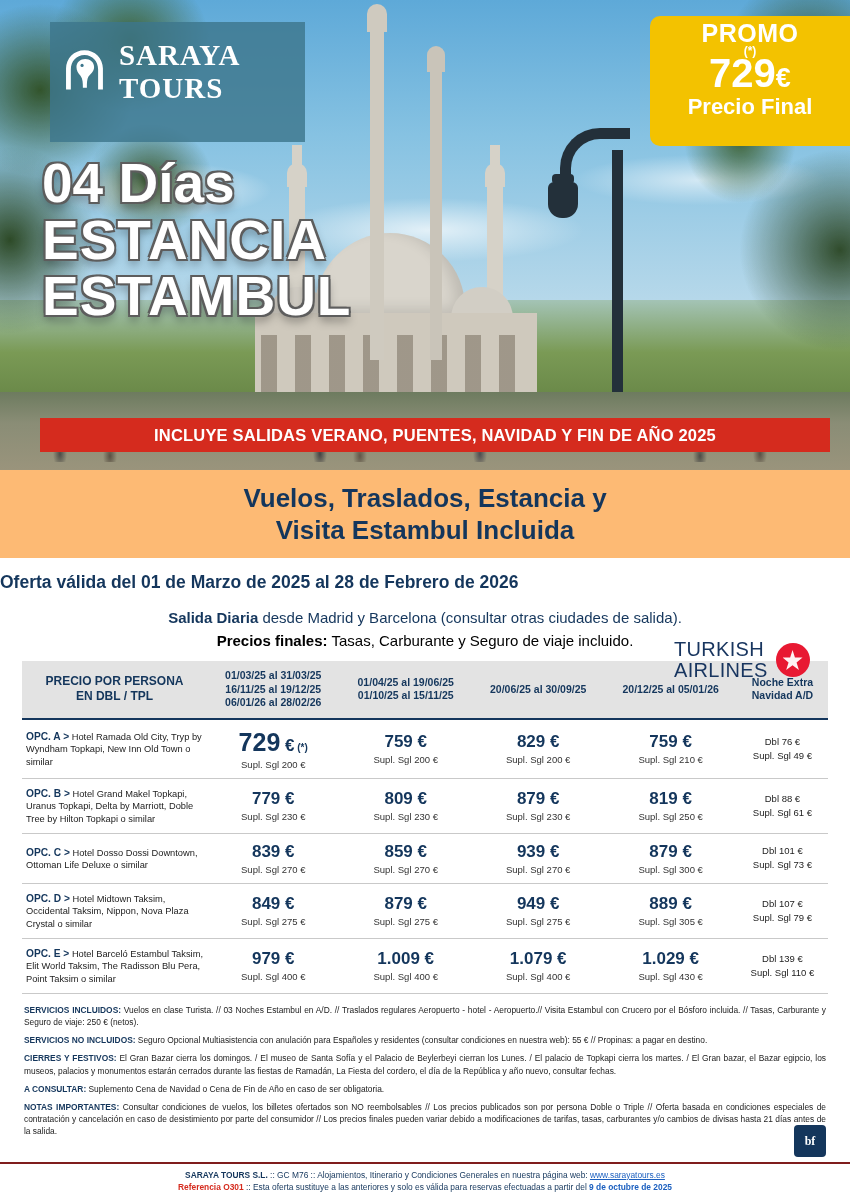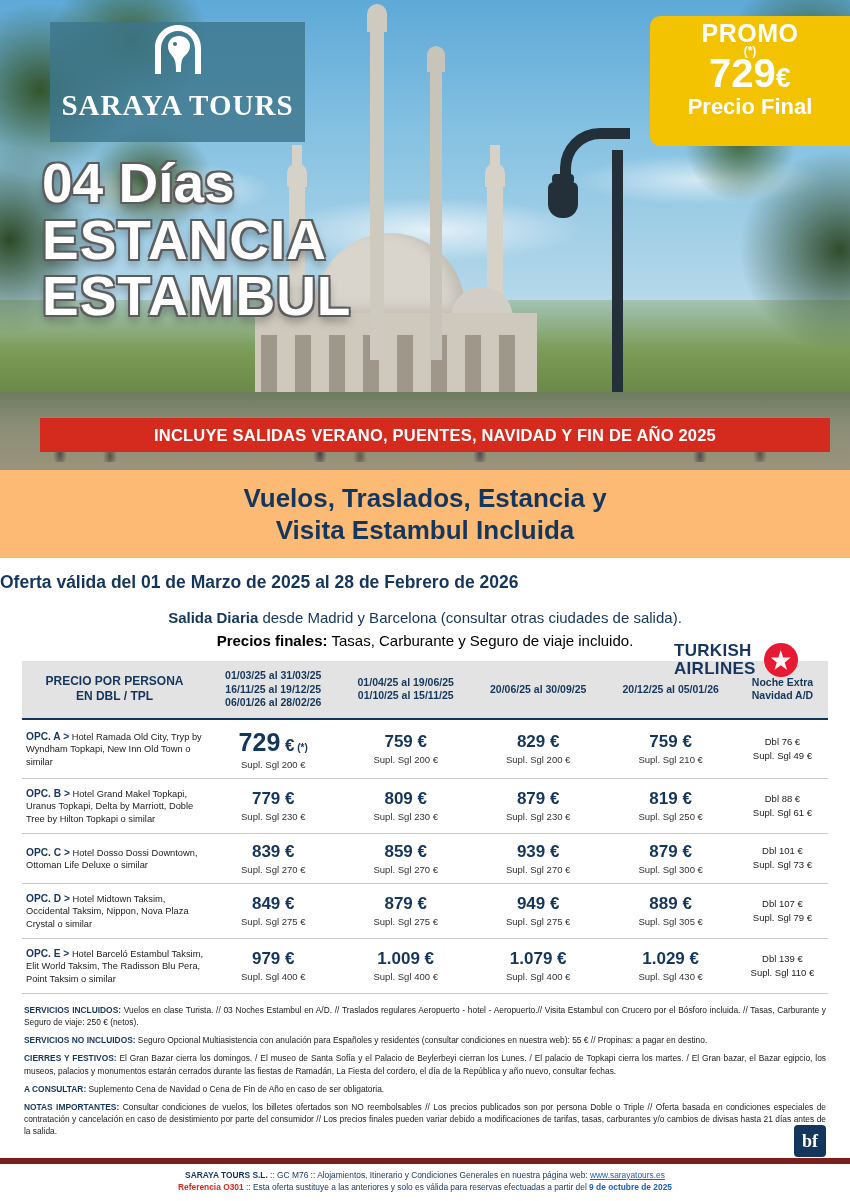--- a/index.html
+++ b/index.html
@@ -125,21 +125,21 @@
       radial-gradient(ellipse 18px 8px at 140px 12px, #c73a2b, rgba(0,0,0,0) 70%),
       radial-gradient(ellipse 14px 7px at 200px 14px, #b42f23, rgba(0,0,0,0) 70%),
       radial-gradient(ellipse 16px 7px at 280px 12px, #c33a2c, rgba(0,0,0,0) 70%),
       radial-gradient(ellipse 14px 7px at 350px 13px, #b52f24, rgba(0,0,0,0) 70%);
   }
 
   
   .logo-box {
     position:absolute; left:50px; top:22px; width:255px; height:120px;
     background: rgba(61,118,140,.82);
-    display:flex; flex-direction:column; align-items:center; justify-content:space-between;
+    display:flex; flex-direction:row; align-items:center; justify-content:space-between;
     padding-bottom:20px;
   }
   .logo-mark { width:86px; height:58px; margin-bottom:2px; }
   .logo-text {
     color:#ffffff; font-size:29px; font-weight:bold; letter-spacing:1px;
     font-family:"Liberation Serif", serif;
   }
 
   
   .promo {
@@ -194,21 +194,21 @@
   .prices-line {
     text-align:center; font-size:15px; color:#000000; margin-top:6px;
   }
   .prices-line b { font-weight:bold; }
 
   
   .ta-logo {
     position:absolute; right:26px; top:640px; width:150px; height:40px;
     display:flex; align-items:center; gap:8px;
   }
-  .ta-text { color:#18355f; font-weight:bold; font-size:17px; line-height:1.05; letter-spacing:.3px;}
+  .ta-text { color:#18355f; font-weight:normal; font-size:20px; line-height:1.05; letter-spacing:.3px;}
   .ta-circle {
     width:34px; height:34px; background:#e81932; border-radius:50%;
     position:relative;
   }
   .ta-circle:after{
     content:""; position:absolute; left:7px; top:7px; width:20px; height:20px;
     background:#fff;
     clip-path: polygon(50% 0%, 62% 38%, 100% 38%, 70% 62%, 82% 100%, 50% 76%, 18% 100%, 30% 62%, 0% 38%, 38% 38%);
     opacity:.95;
   }
@@ -236,28 +236,28 @@
 
   
   .notes { margin:10px 24px 0 24px; font-size:8.4px; line-height:1.45; color:#222; text-align:justify; }
   .notes p { margin:0 0 6px 0; }
   .notes b { color:#14365c; }
 
   
   .bf {
     position:absolute; right:24px; bottom:44px; width:32px; height:32px;
     background:#14365c; border-radius:4px; color:#fff;
-    font-size:18px; font-weight:bold; display:flex; align-items:center; justify-content:center;
+    font-size:12px; font-weight:bold; display:flex; align-items:center; justify-content:center;
     font-family:"Liberation Serif", serif;
   }
 
   
   .footer {
     position:absolute; left:0; bottom:0; width:850px;
-    border-top:6px solid #7f1d1d;
+    border-top:2px solid #7f1d1d;
     padding:5px 20px 7px 20px;
     text-align:center; font-size:8.4px; color:#14365c; line-height:1.5;
   }
   .footer a { color:#1b5fbf; text-decoration:underline; }
   .footer .ref { color:#d52b1e; font-weight:bold; }
   .footer .date { color:#1b5fbf; font-weight:bold; }
 </style>
 </head>
 <body>
 

